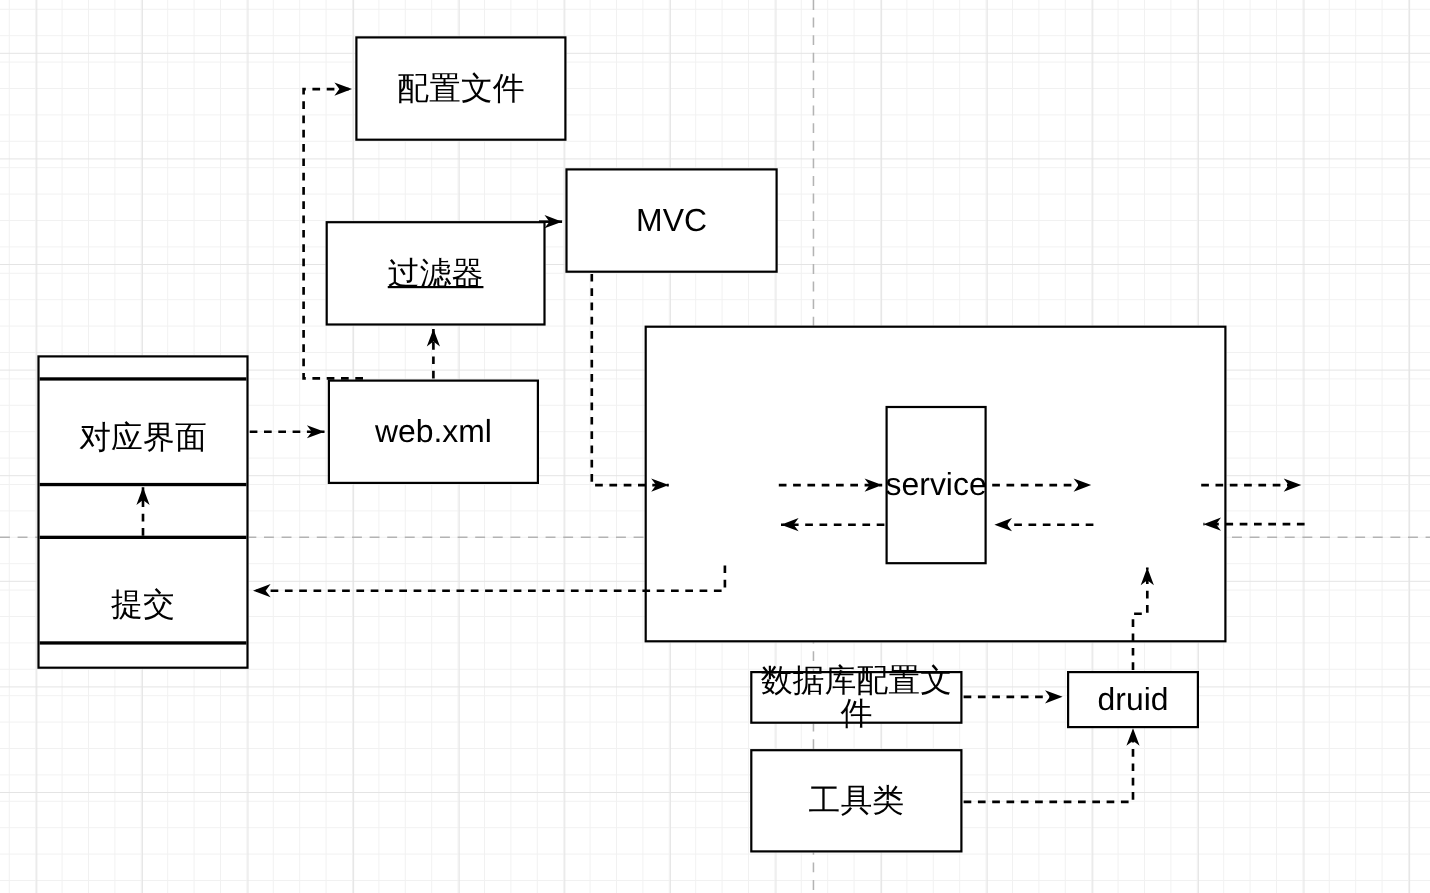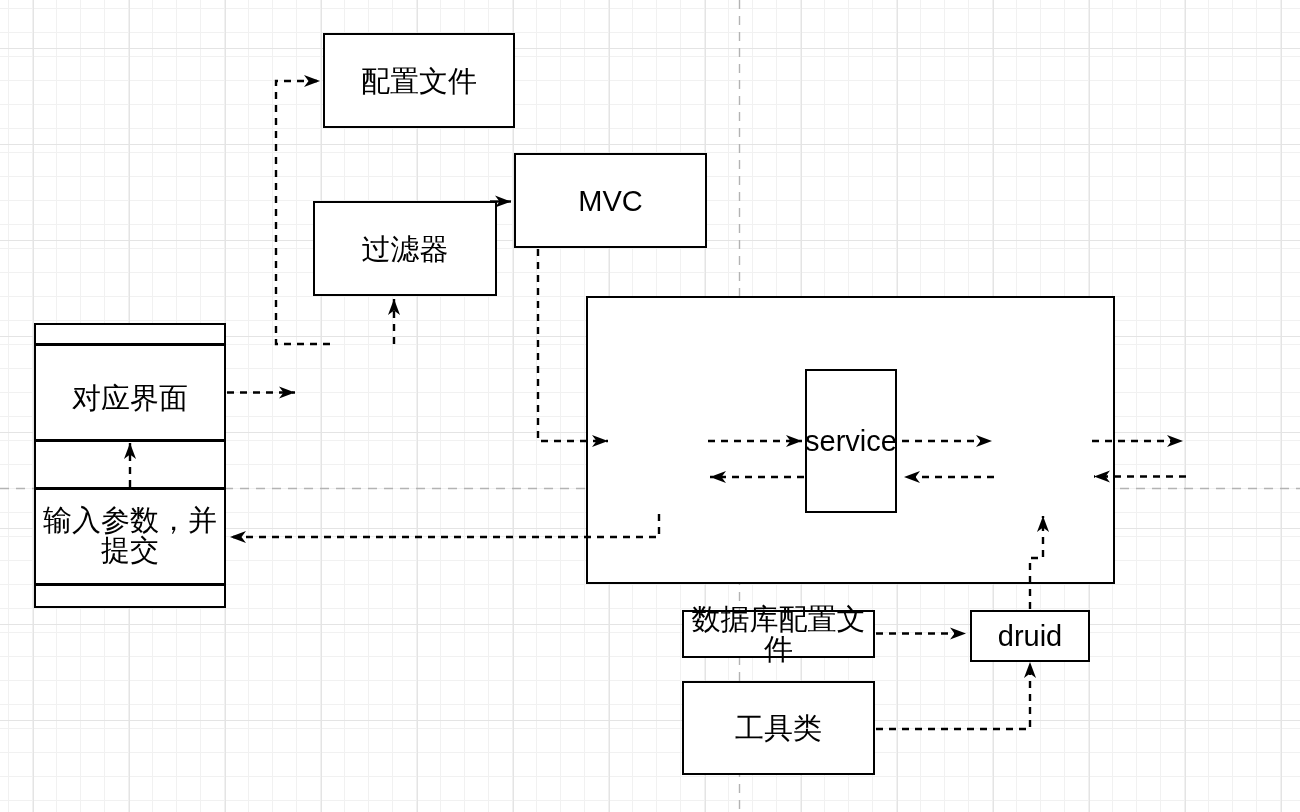--- a/index.html
+++ b/index.html
@@ -49,36 +49,39 @@
   </svg>
 
   <div class="node" style="left:323px;top:33px;width:192px;height:95px;">
     <span>配置文件</span>
   </div>
 
   <div class="node" style="left:514px;top:153px;width:193px;height:95px;">
     <span>MVC</span>
   </div>
 
-  <div class="node" style="left:313px;top:201px;width:184px;height:95px;">
+  <div class="node" style="left:296px;top:201px;width:200px;height:95px;text-decoration:underline;">
     <span>过滤器</span>
   </div>
 
+  <div class="node" style="left:298px;top:345px;width:192px;height:95px;">
+    <span>web.xml</span>
+  </div>
 
   <div class="stack" style="left:34px;top:323px;width:192px;height:285px;">
     <div class="hline" style="top:18px;"></div>
     <div class="hline" style="top:114px;"></div>
     <div class="hline" style="top:162px;"></div>
     <div class="hline" style="top:258px;"></div>
     <div class="cell" style="top:14px;height:117px;">
       <span>对应界面</span>
     </div>
     <div class="cell" style="top:162px;height:96px;">
       <span>
-        <span>输入参数，并</span><br>
+        <br>
         <span>提交</span>
       </span>
     </div>
   </div>
 
   <div class="node" style="left:586px;top:296px;width:529px;height:288px;"></div>
 
 
   <div class="node" style="left:805px;top:369px;width:92px;height:144px;z-index:2;">
     <span>service</span>

